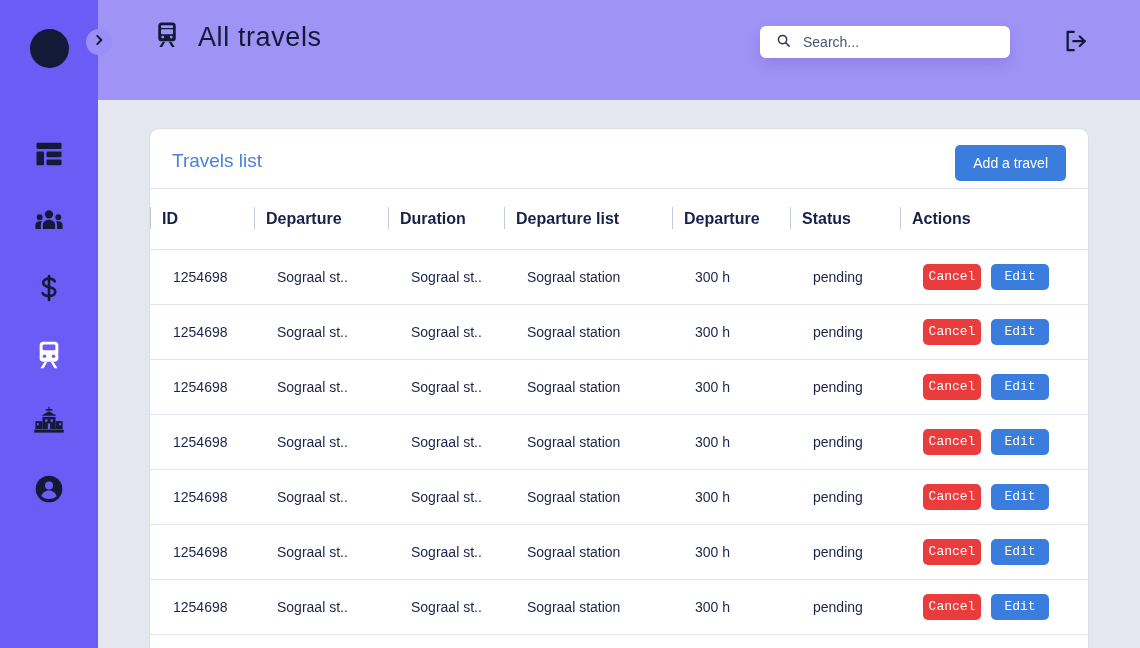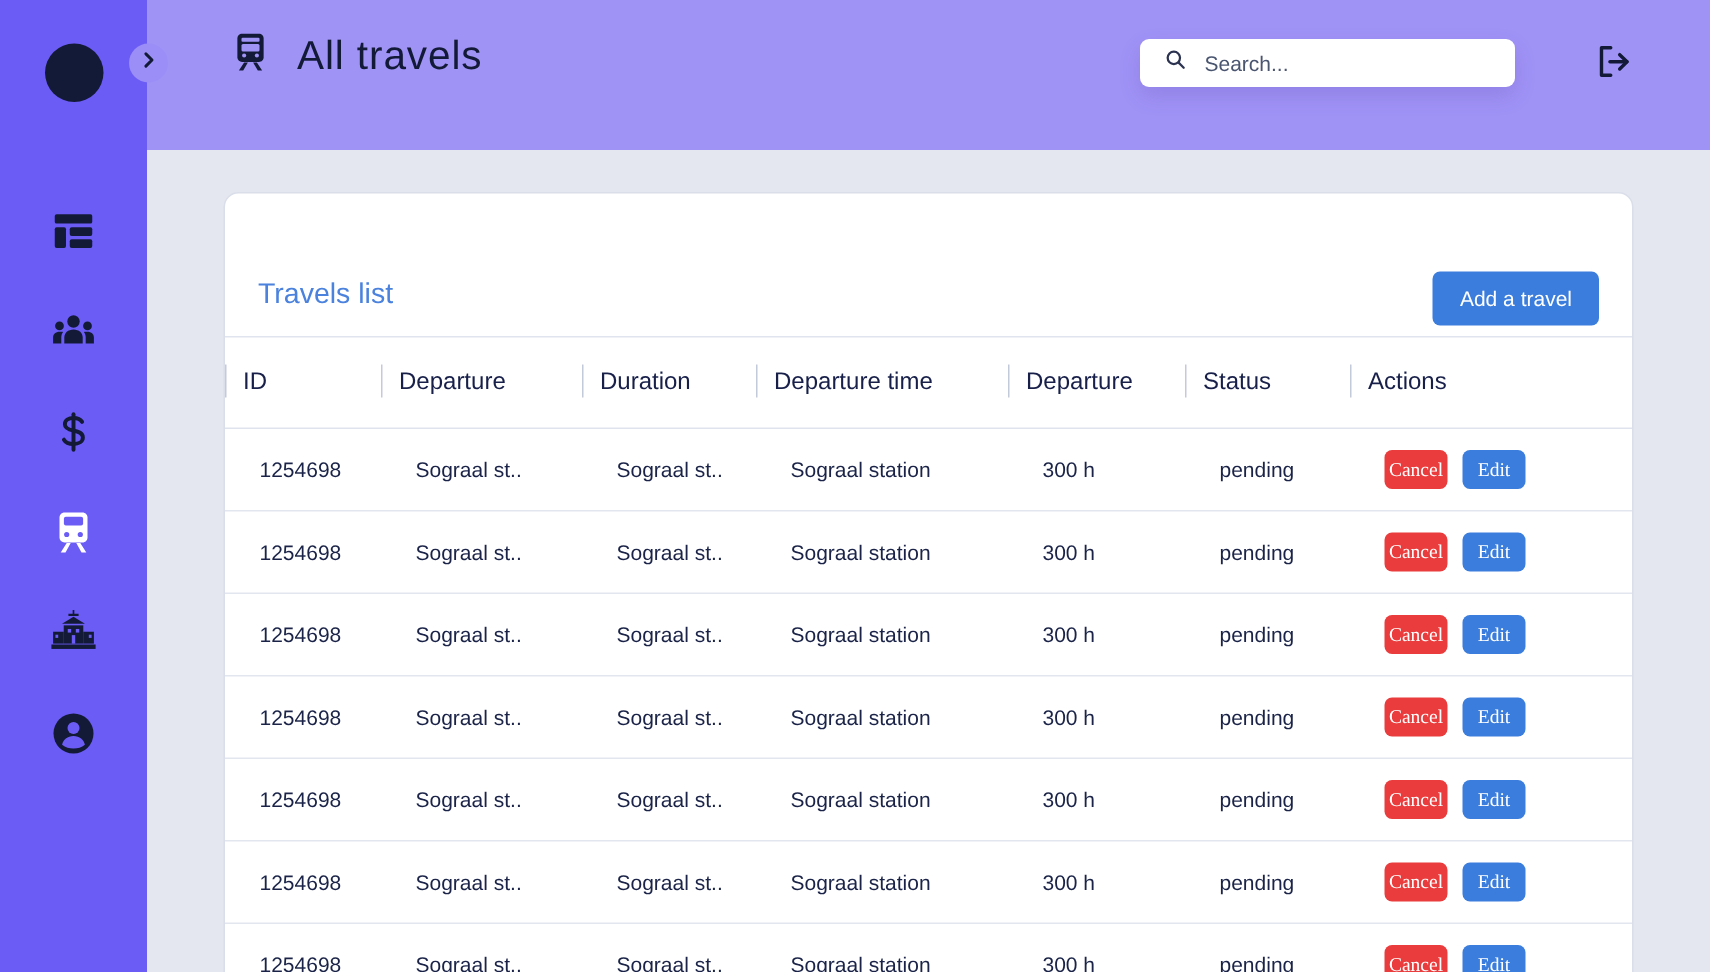--- a/index.html
+++ b/index.html
@@ -145,21 +145,20 @@
     background: #ffffff;
     border: 1px solid #d9dee9;
     border-radius: 10px;
     overflow: hidden;
   }
 
   .card-head {
     height: 60px;
     position: relative;
     border-bottom: 1px solid #e0e4ee;
-    margin-top: 36px;
   }
 
   .card-title {
     position: absolute;
     left: 22px;
     top: 21px;
     font-size: 19px;
     color: #4a82dd;
   }
 
@@ -182,21 +181,21 @@
   table {
     width: 100%;
     border-collapse: collapse;
     table-layout: fixed;
   }
 
   thead th {
     height: 60px;
     text-align: left;
     font-size: 16px;
-    font-weight: normal;
+    font-weight: bold;
     color: #18204a;
     border-bottom: 1px solid #dfe3ed;
     padding-left: 12px;
     position: relative;
   }
 
   thead th::before {
     content: "";
     position: absolute;
     left: 0;
@@ -225,23 +224,23 @@
   .col-dur      { width: 118px; }
   .col-status   { width: 110px; }
   .col-actions  { width: 190px; }
 
   .act-wrap { display: flex; gap: 10px; }
 
   .btn-cancel, .btn-edit {
     border: none;
     border-radius: 5px;
     height: 26px;
-    width: 42px;
+    width: 58px;
     color: #fff;
-    font-family: Liberation Serif, serif;
+    font-family: Liberation Mono, monospace;
     font-size: 13px;
     cursor: pointer;
     padding: 0;
   }
   .btn-cancel { background: #ea3c3c; }
   .btn-edit   { background: #3a7ddc; }
 </style>
 </head>
 <body>
 
@@ -380,21 +379,21 @@
       <span class="card-title">Travels list</span>
       <button class="card-btn">Add a travel</button>
     </div>
 
     <table>
       <thead>
         <tr>
           <th class="col-id">ID</th>
           <th class="col-dep">Departure</th>
           <th class="col-arr">Duration</th>
-          <th class="col-deptime">Departure time</th>
+          <th class="col-deptime">Departure list</th>
           <th class="col-dur">Departure</th>
           <th class="col-status">Status</th>
           <th class="col-actions">Actions</th>
         </tr>
       </thead>
       <tbody id="tbody">
           <tr>
             <td class="col-id">1254698</td>
             <td class="col-dep">Sograal st..</td>
             <td class="col-arr">Sograal st..</td>

